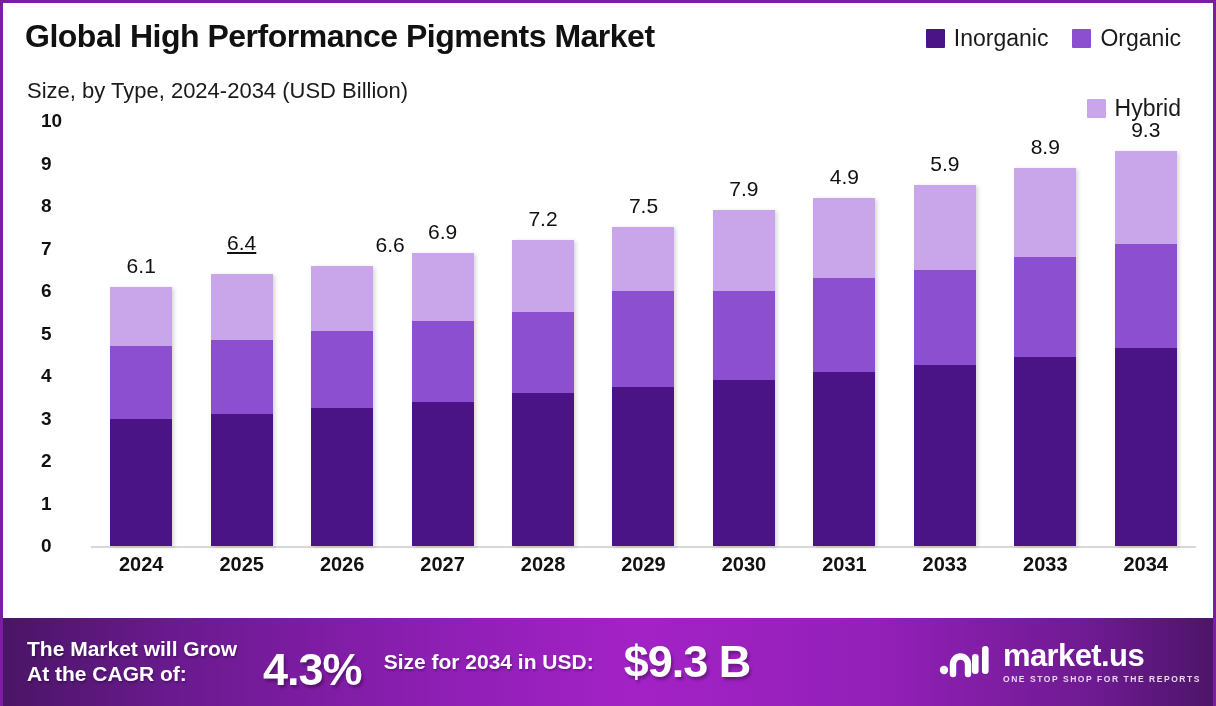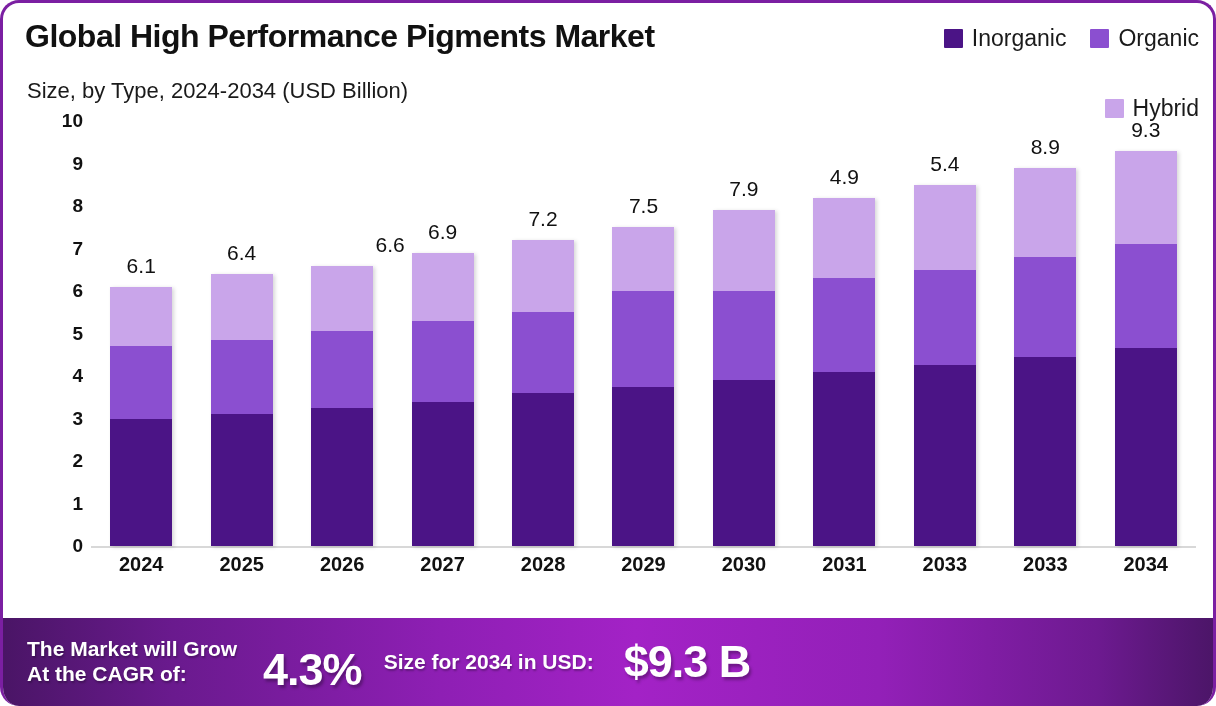--- a/index.html
+++ b/index.html
@@ -11,21 +11,20 @@
   }
   #page {
     position: relative;
     width: 1216px;
     height: 706px;
     background: #ffffff;
     border-left: 3px solid #7B1FA2;
     border-right: 3px solid #7B1FA2;
     border-top: 3px solid #7B1FA2;
     overflow: hidden;
-    border-radius: 19px;
   }
 
   
   #chart-title {
     position: absolute;
     left: 22px; top: 15px;
     font-size: 32px;
     font-weight: bold;
     letter-spacing: -0.5px;
     color: #111111;
@@ -36,21 +35,21 @@
     left: 24px; top: 75px;
     font-size: 22px;
     font-weight: 400;
     color: #1a1a1a;
     white-space: nowrap;
   }
 
   
   #legend {
     position: absolute;
-    right: 14px; top: 20px;
+    right: 32px; top: 20px;
     width: 330px;
     display: flex;
     flex-wrap: wrap;
     justify-content: flex-end;
     align-content: flex-start;
     gap: 20px 24px;
   }
   .legend-item {
     display: flex;
     align-items: center;
@@ -82,21 +81,21 @@
     width: 42px;
     height: 425px;
   }
   .y-tick {
     position: absolute;
     right: 0;
     transform: translateY(-50%);
     font-size: 19px;
     font-weight: bold;
     color: #111111;
-    text-align: right;
+    text-align: left;
     width: 42px;
   }
   #axis-line {
     position: absolute;
     left: 88px;
     top: 425px;
     width: 1105px;
     height: 2px;
     background: #d8d8d8;
   }
@@ -254,21 +253,21 @@
             <div class="seg" style="background: rgb(75, 20, 134); height: 127.5px;"></div>
           </div>
           <div class="bar-total-label" style="bottom: 268.25px;">6.1</div>
         </div>
         <div class="bar-group">
           <div class="bar-stack" style="height: 272px;">
             <div class="seg" style="background: rgb(201, 165, 234); height: 65.875px;"></div>
             <div class="seg" style="background: rgb(139, 79, 208); height: 74.375px;"></div>
             <div class="seg" style="background: rgb(75, 20, 134); height: 131.75px;"></div>
           </div>
-          <div class="bar-total-label" style="bottom: 281px;">6.4</div>
+          <div class="bar-total-label" style="bottom: 291px; text-decoration: underline;">6.4</div>
         </div>
         <div class="bar-group">
           <div class="bar-stack" style="height: 280.5px;">
             <div class="seg" style="background: rgb(201, 165, 234); height: 65.875px;"></div>
             <div class="seg" style="background: rgb(139, 79, 208); height: 76.5px;"></div>
             <div class="seg" style="background: rgb(75, 20, 134); height: 138.125px;"></div>
           </div>
           <div class="bar-total-label" style="bottom: 289.5px; margin-left: 48px;">6.6</div>
         </div>
         <div class="bar-group">
@@ -310,21 +309,21 @@
             <div class="seg" style="background: rgb(75, 20, 134); height: 174.25px;"></div>
           </div>
           <div class="bar-total-label" style="bottom: 357.5px;">4.9</div>
         </div>
         <div class="bar-group">
           <div class="bar-stack" style="height: 361.25px;">
             <div class="seg" style="background: rgb(201, 165, 234); height: 85px;"></div>
             <div class="seg" style="background: rgb(139, 79, 208); height: 95.625px;"></div>
             <div class="seg" style="background: rgb(75, 20, 134); height: 180.625px;"></div>
           </div>
-          <div class="bar-total-label" style="bottom: 370.25px;">5.4</div>
+          <div class="bar-total-label" style="bottom: 370.25px;">5.9</div>
         </div>
         <div class="bar-group">
           <div class="bar-stack" style="height: 378.25px;">
             <div class="seg" style="background: rgb(201, 165, 234); height: 89.25px;"></div>
             <div class="seg" style="background: rgb(139, 79, 208); height: 99.875px;"></div>
             <div class="seg" style="background: rgb(75, 20, 134); height: 189.125px;"></div>
           </div>
           <div class="bar-total-label" style="bottom: 387.25px;">8.9</div>
         </div>
         <div class="bar-group">
@@ -355,14 +354,28 @@
     <div class="banner-text">
       <div>The Market will Grow</div>
       <div>At the CAGR of:</div>
     </div>
     <div class="banner-big" id="cagr-value">4.3%</div>
     <div class="banner-text">
       <div>Size for 2034 in USD:</div>
     </div>
     <div class="banner-big" id="forecast-value">$9.3 B</div>
 
+    <div id="logo-block">
+      <span id="logo-mark">
+        <svg width="54" height="40" viewBox="0 0 54 40" aria-hidden="true">
+          <circle cx="5" cy="30" r="4.2" fill="#ffffff"></circle>
+          <path d="M14 34 L14 24 A7.5 7.5 0 0 1 29 24 L29 34" fill="none" stroke="#ffffff" stroke-width="6.4" stroke-linecap="round"></path>
+          <rect x="33" y="14" width="6.6" height="20" rx="3.2" fill="#ffffff"></rect>
+          <rect x="43" y="6" width="6.6" height="28" rx="3.2" fill="#ffffff"></rect>
+        </svg>
+      </span>
+      <span>
+        <span id="logo-word">market.us</span>
+        <span id="logo-tag" style="display:block">ONE STOP SHOP FOR THE REPORTS</span>
+      </span>
+    </div>
   </div>
 </div>
 
 </body></html>

